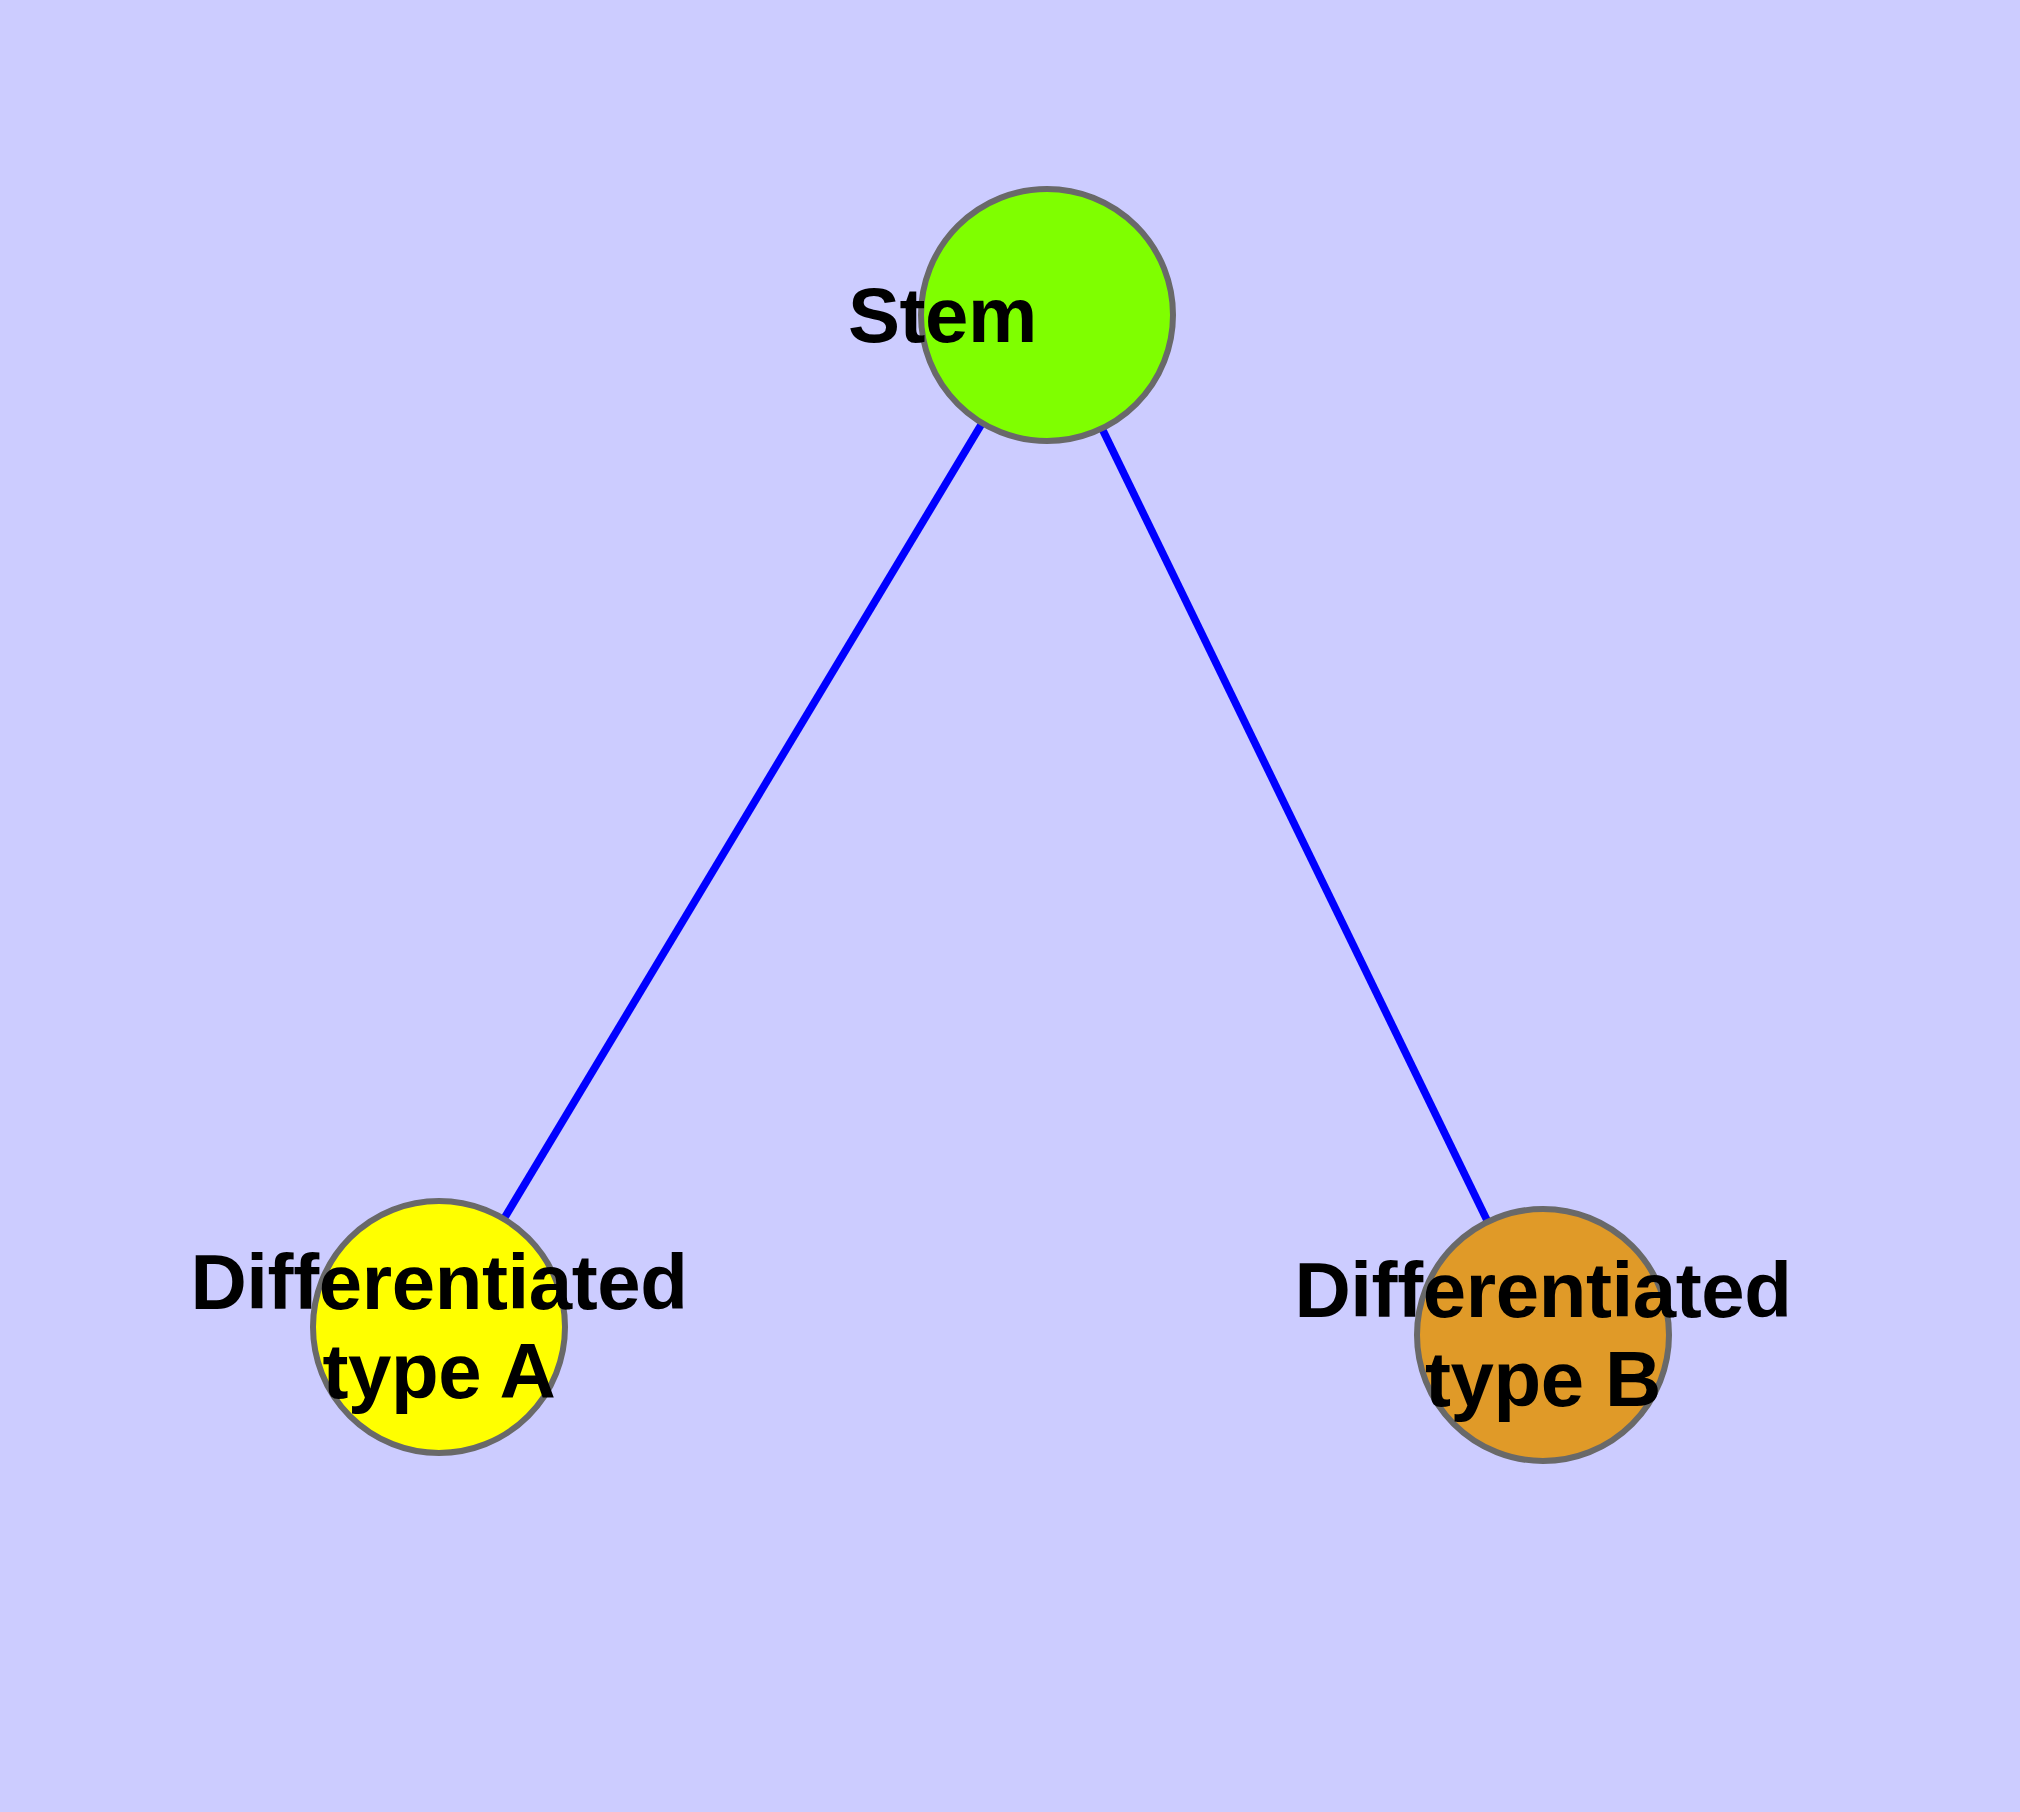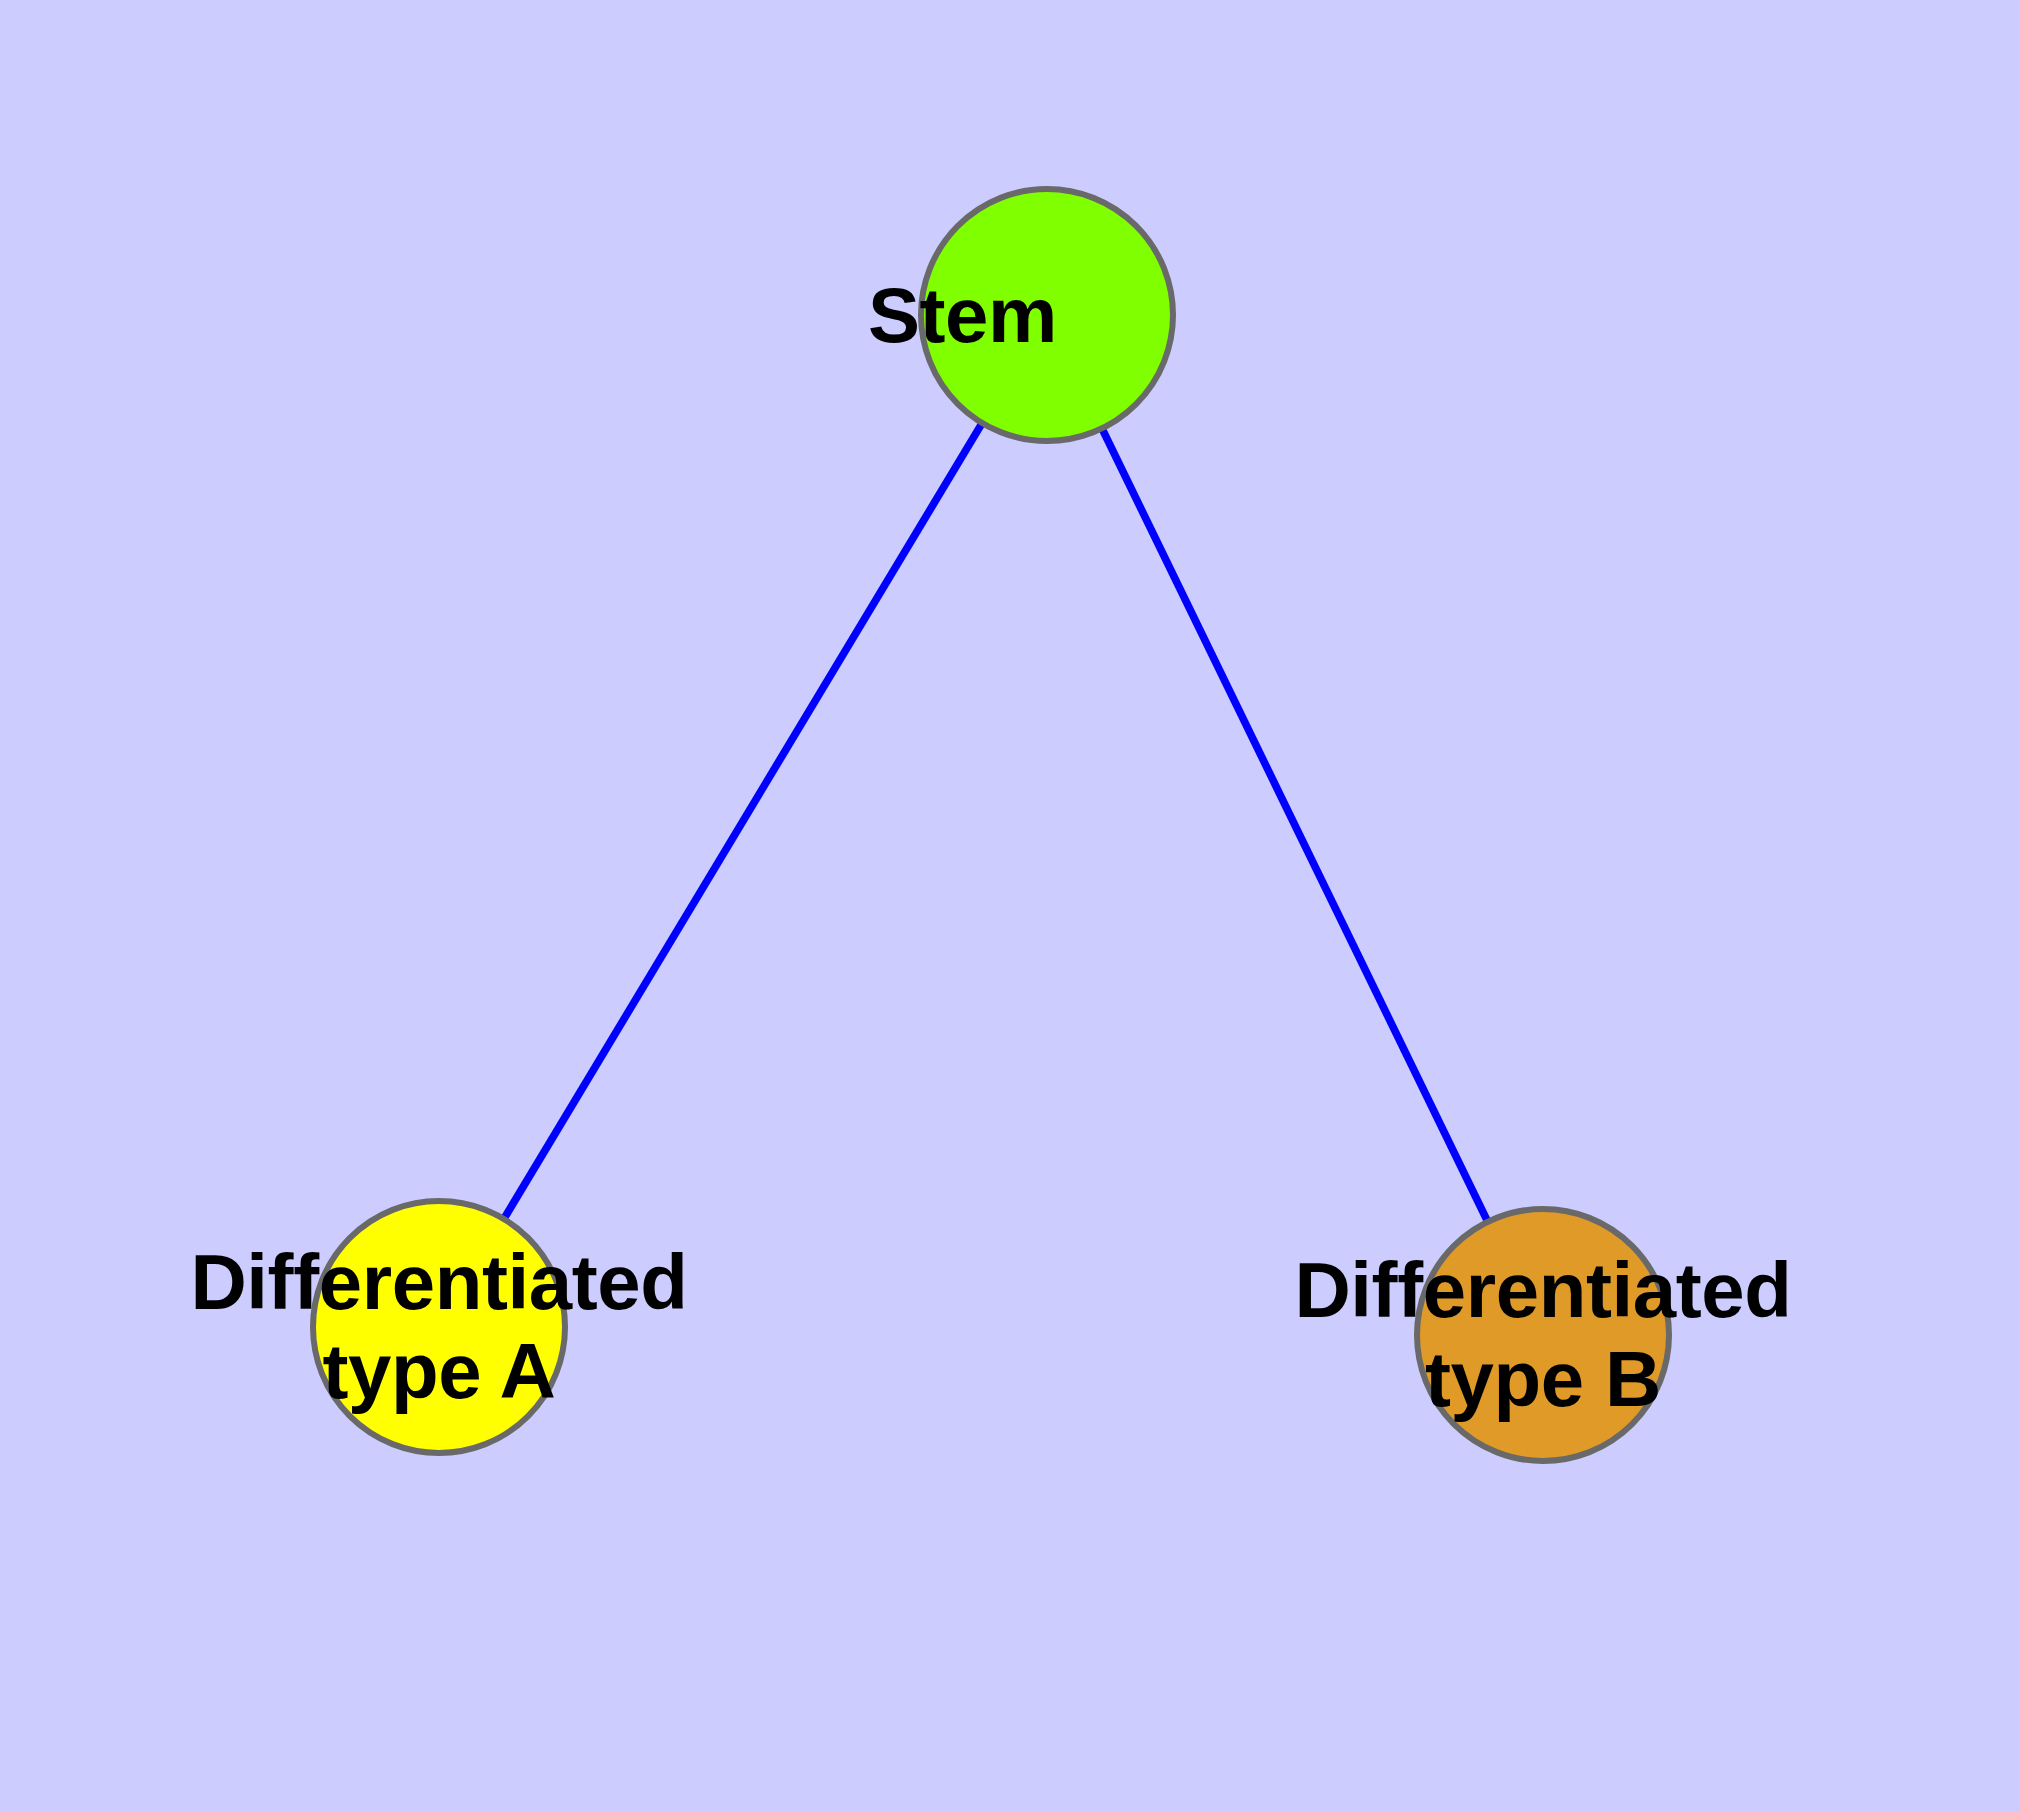--- a/index.html
+++ b/index.html
@@ -94,21 +94,21 @@
 
   <svg id="edge-layer" viewBox="0 0 2384 2138" xmlns="http://www.w3.org/2000/svg">
     <line x1="1235" y1="372" x2="518" y2="1565" stroke="#0000FF" stroke-width="9" stroke-linecap="butt"></line>
     <line x1="1235" y1="372" x2="1820" y2="1575" stroke="#0000FF" stroke-width="9" stroke-linecap="butt"></line>
   </svg>
 
   <div class="node" id="node-stem" style="left: 918px; top: 186px; width: 258px; height: 258px; background: rgb(127, 255, 0); border-color: rgb(105, 105, 105);"></div>
   <div class="node" id="node-type-a" style="left: 310px; top: 1198px; width: 258px; height: 258px; background: rgb(255, 255, 0); border-color: rgb(105, 105, 105);"></div>
   <div class="node" id="node-type-b" style="left: 1414px; top: 1206px; width: 258px; height: 258px; background: rgb(224, 154, 40); border-color: rgb(105, 105, 105);"></div>
 
-  <div class="node-label" id="label-stem" style="left: 708px; top: 271px; color: rgb(0, 0, 0);">Stem</div>
+  <div class="node-label" id="label-stem" style="left: 688px; top: 271px; color: rgb(0, 0, 0);">Stem</div>
 
   <div class="node-label" id="label-type-a" style="left: 100px; top: 1238px; color: rgb(0, 0, 0);">Differentiated
 type A</div>
 
   <div class="node-label" id="label-type-b" style="left: 1204px; top: 1246px; color: rgb(0, 0, 0);">Differentiated
 type B</div>
 
 </div>
 
 

